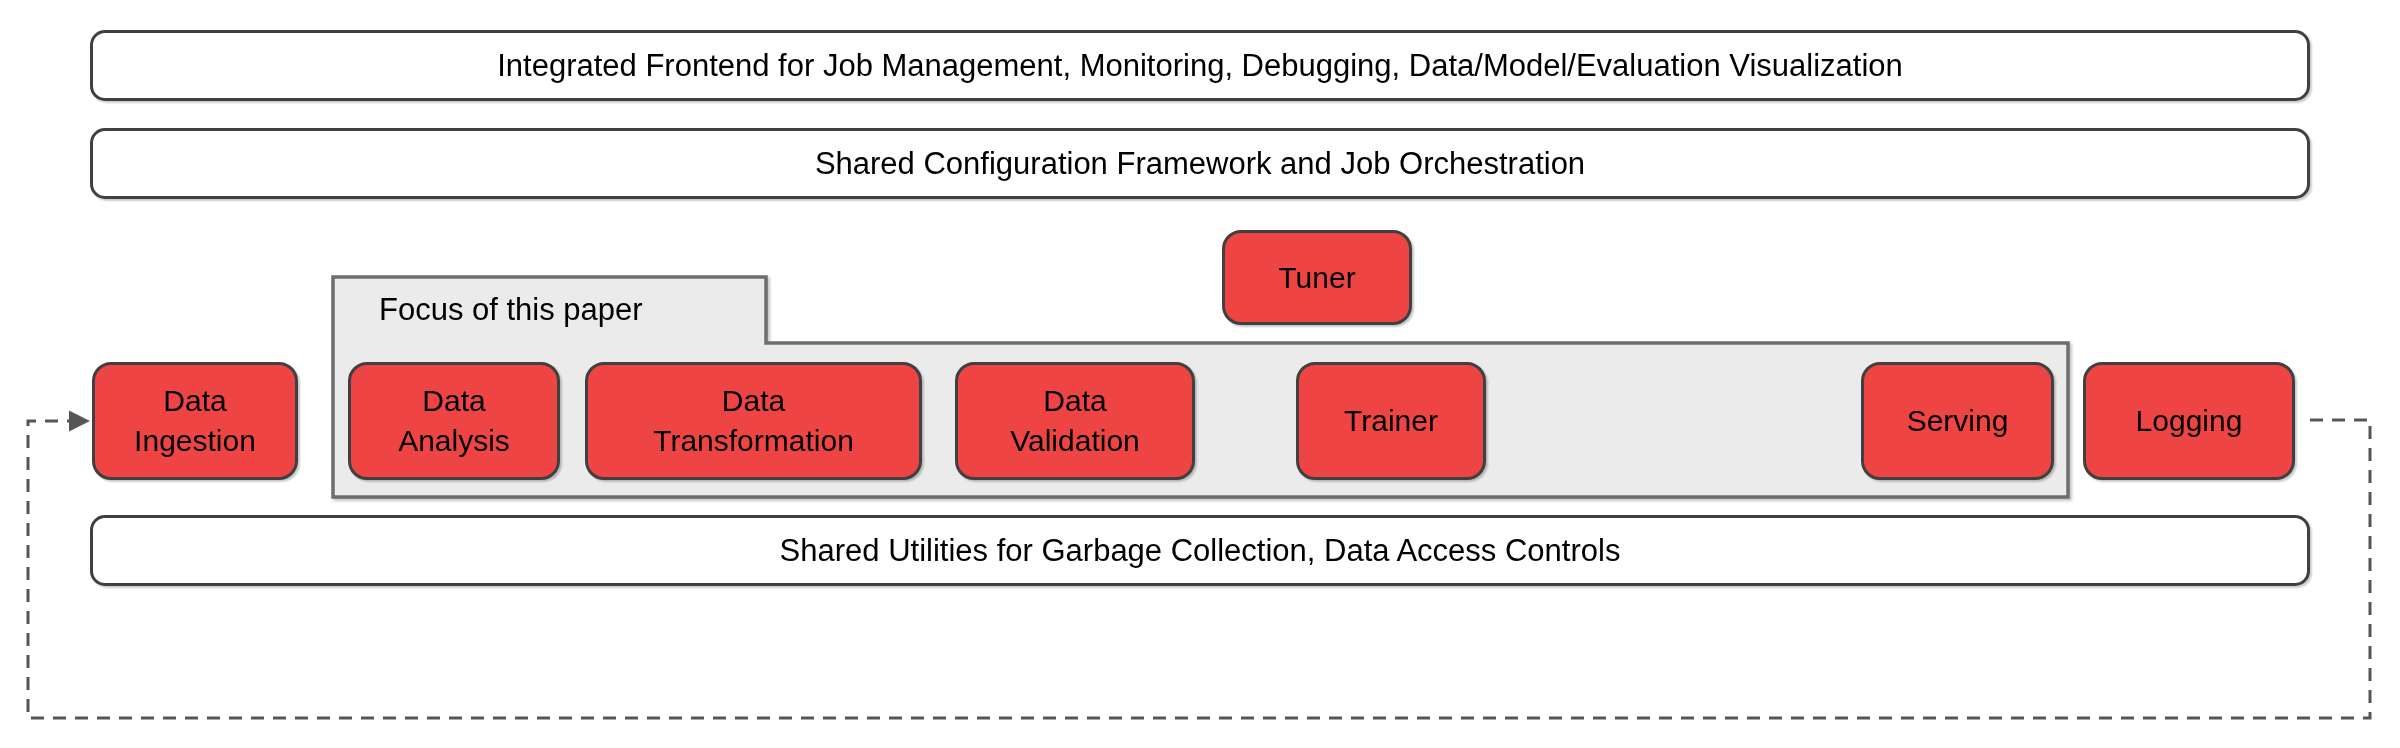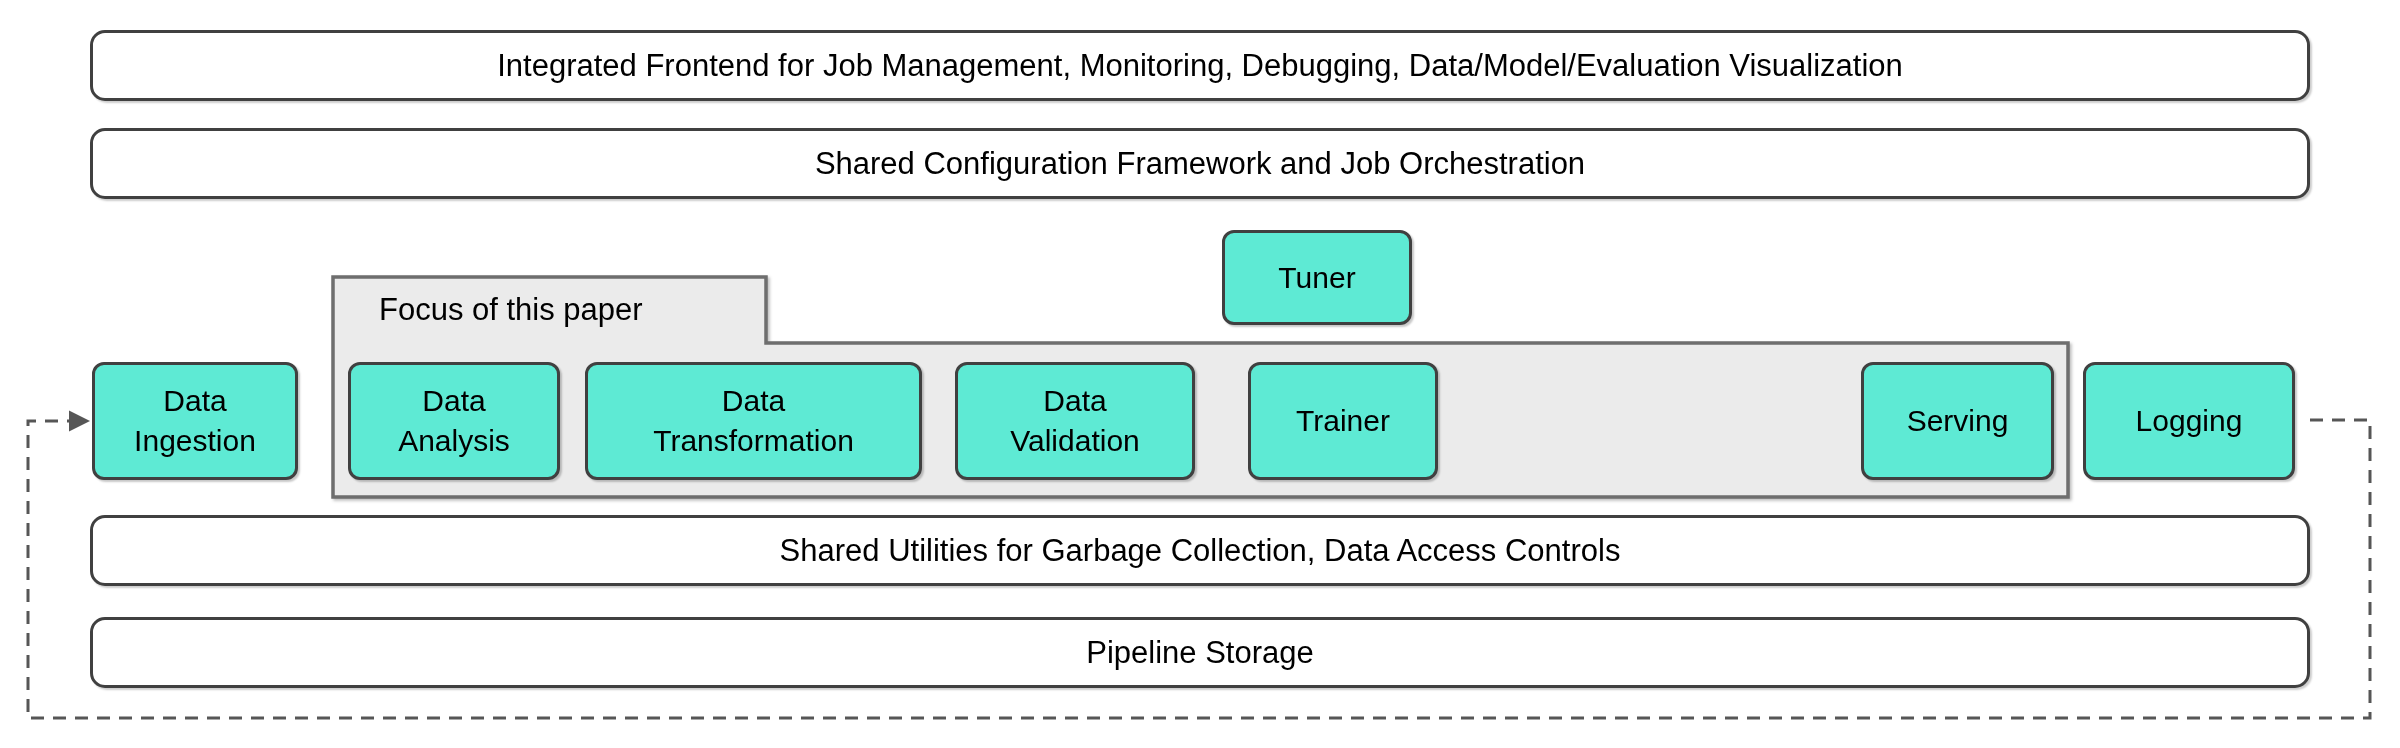--- a/index.html
+++ b/index.html
@@ -56,39 +56,39 @@
     white-space: nowrap;
   }
   #bar-frontend   { top: 30px;  }
   #bar-config     { top: 128px; }
   #bar-utilities  { top: 515px; }
   #bar-storage    { top: 617px; }
 
   .box {
     position: absolute;
     box-sizing: border-box;
-    background: #5eead4;
+    background: #ef4444;
     border: 3px solid #404040;
-    border-radius: 12px;
+    border-radius: 19px;
     display: flex;
     align-items: center;
     justify-content: center;
     text-align: center;
     font-size: 30px;
     line-height: 40px;
     white-space: pre-line;
     box-shadow: 2px 2px 2px rgba(0,0,0,0.22);
   }
   .row-box { top: 362px; height: 118px; }
   #box-tuner          { left: 1222px; top: 230px; width: 190px; height: 95px; }
   #box-ingestion      { left: 92px;   width: 206px; }
   #box-analysis       { left: 348px;  width: 212px; }
   #box-transformation { left: 585px;  width: 337px; }
   #box-validation     { left: 955px;  width: 240px; }
-  #box-trainer        { left: 1248px; width: 190px; }
+  #box-trainer        { left: 1296px; width: 190px; }
   #box-modeleval      { left: 1445px; width: 384px; }
   #box-serving        { left: 1861px; width: 193px; }
   #box-logging        { left: 2083px; width: 212px; }
 
   .focus-label {
     position: absolute;
     left: 333px;
     top: 277px;
     width: 433px;
     height: 66px;
@@ -134,15 +134,14 @@
 
   <div class="box row-box" id="box-trainer">Trainer</div>
 
 
   <div class="box row-box" id="box-serving">Serving</div>
 
   <div class="box row-box" id="box-logging">Logging</div>
 
   <div class="bar" id="bar-utilities">Shared Utilities for Garbage Collection, Data Access Controls</div>
 
-  <div class="bar" id="bar-storage">Pipeline Storage</div>
 
 </div>
 
 </body></html>

